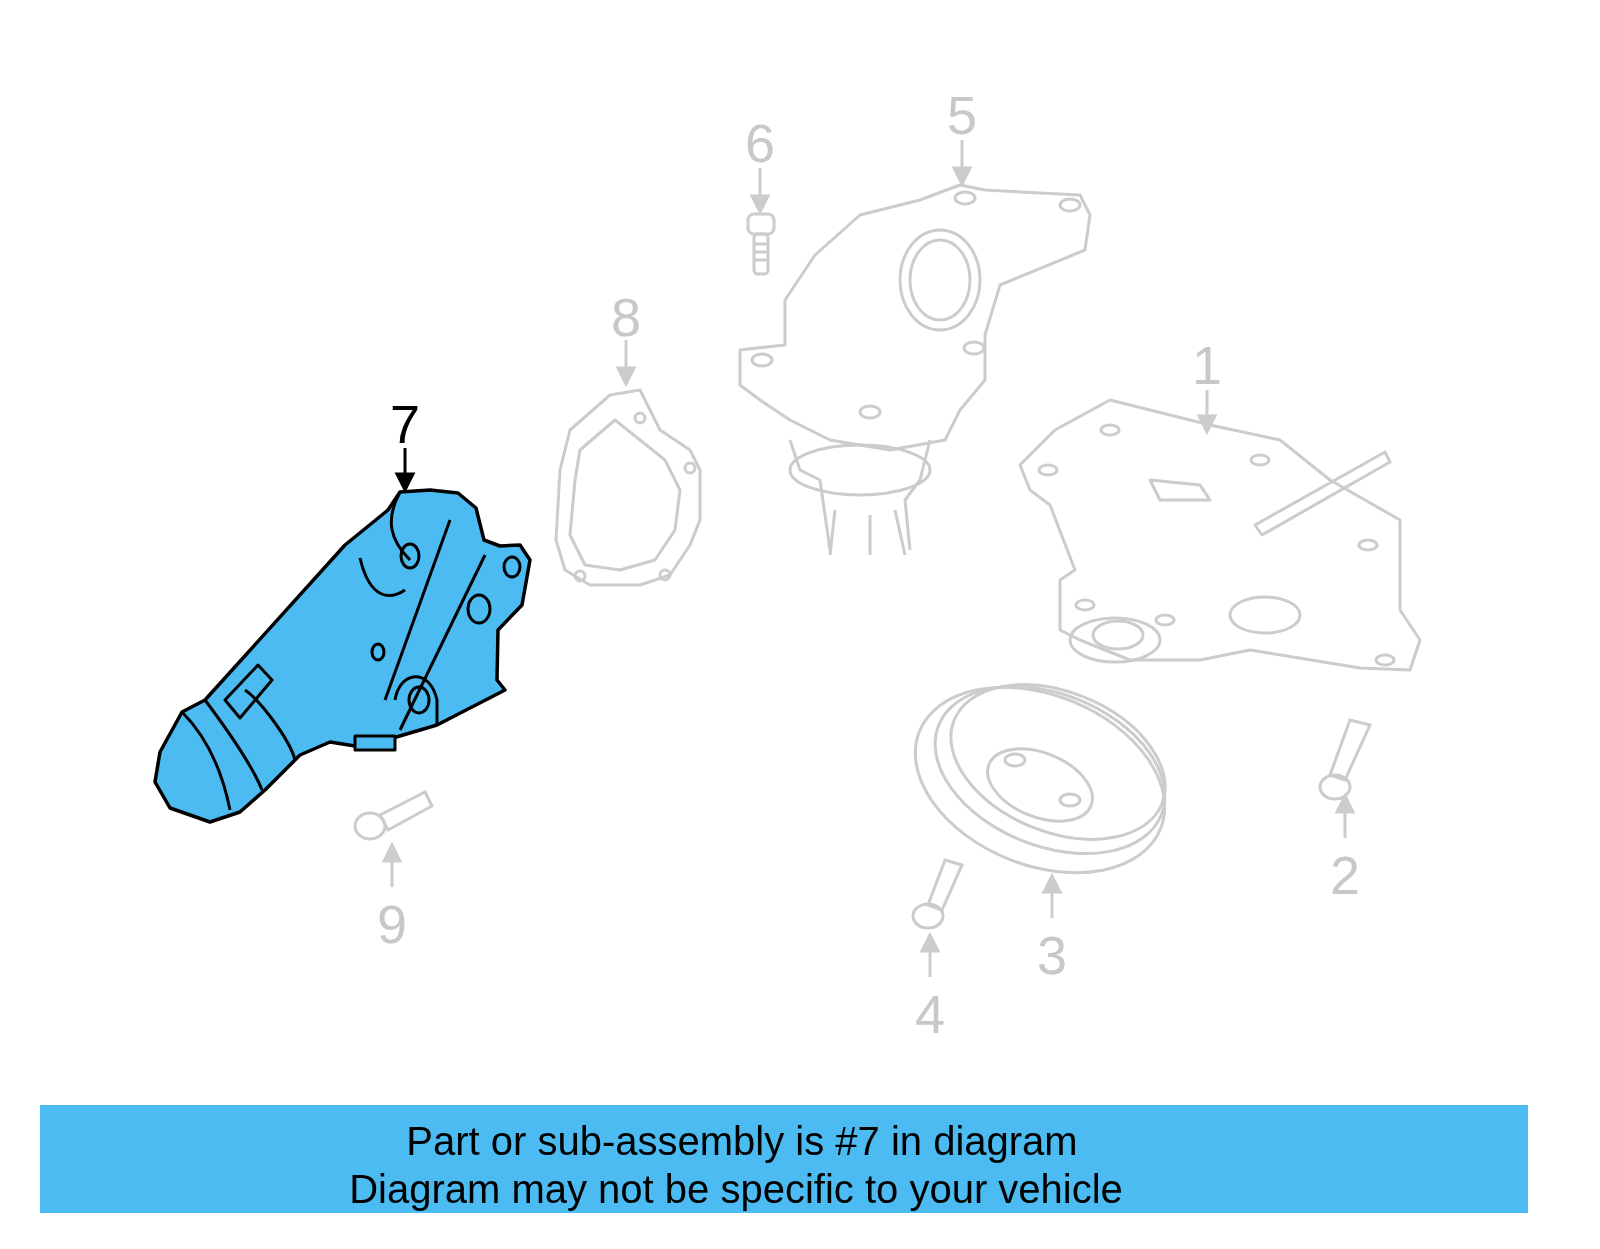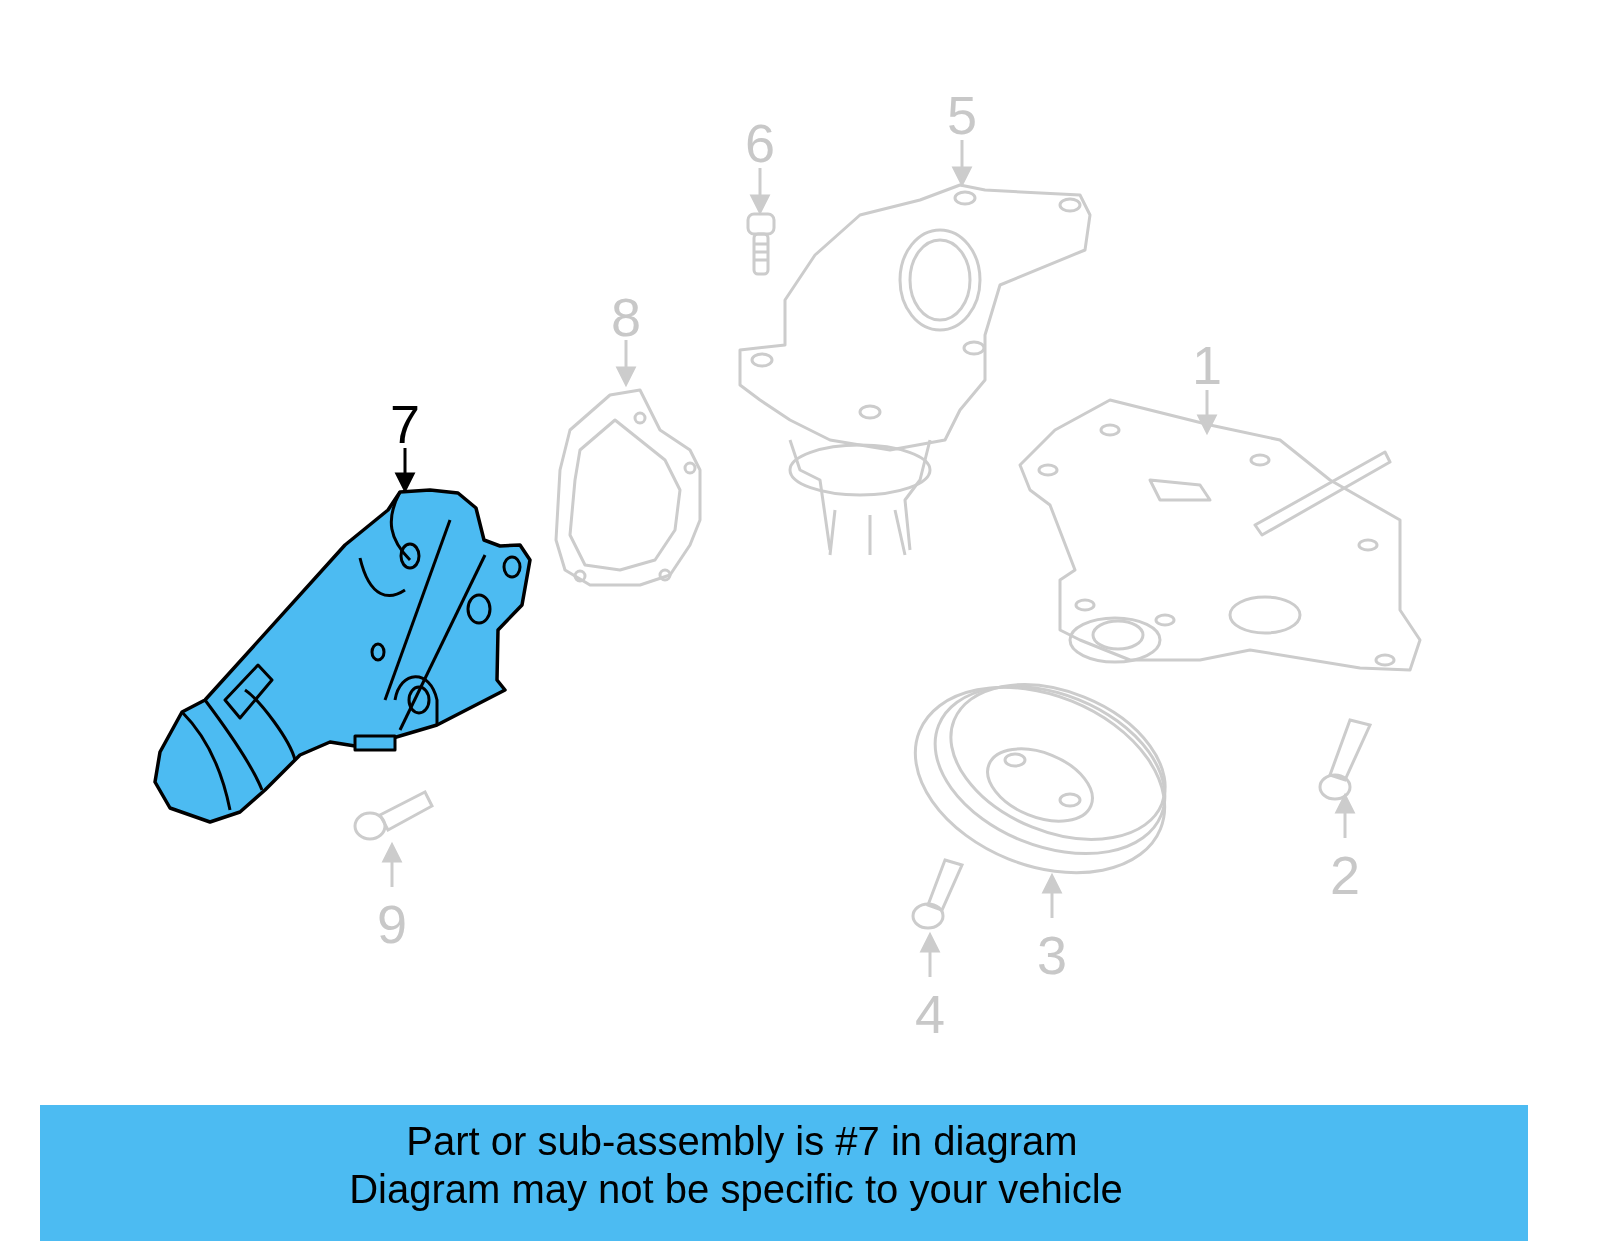--- a/index.html
+++ b/index.html
@@ -1,21 +1,21 @@
 <!DOCTYPE html>
 <html><head>
 <meta charset="utf-8">
 <style>
   html,body{margin:0;padding:0;background:#fff;}
   body{width:1600px;height:1249px;position:relative;overflow:hidden;font-family:"Liberation Sans",sans-serif;}
   #diagram{position:absolute;left:0;top:0;width:1600px;height:1100px;}
   .callout{position:absolute;font-family:"Liberation Sans",sans-serif;font-size:54px;line-height:1;transform:translateX(-50%);}
   .callout.gray{color:#c8c8c8;}
   .callout.black{color:#000;}
-  #banner{position:absolute;left:40px;top:1105px;width:1488px;height:136px;background:#4cbbf2;}
+  #banner{position:absolute;left:40px;top:1105px;width:1488px;height:108px;background:#4cbbf2;}
   #banner .line{position:absolute;left:0;width:100%;text-align:center;font-size:40px;color:#000;font-family:"Liberation Sans",sans-serif;}
   #banner .l1{top:14px;transform:translateX(-42px);}
   #banner .l2{top:62px;transform:translateX(-48px);}
 </style>
 </head>
 <body>
 
 <svg id="diagram" viewBox="0 0 1600 1100" xmlns="http://www.w3.org/2000/svg">
 
   <g stroke="#000" stroke-width="3.5" fill="#4cbbf2" stroke-linejoin="round">

